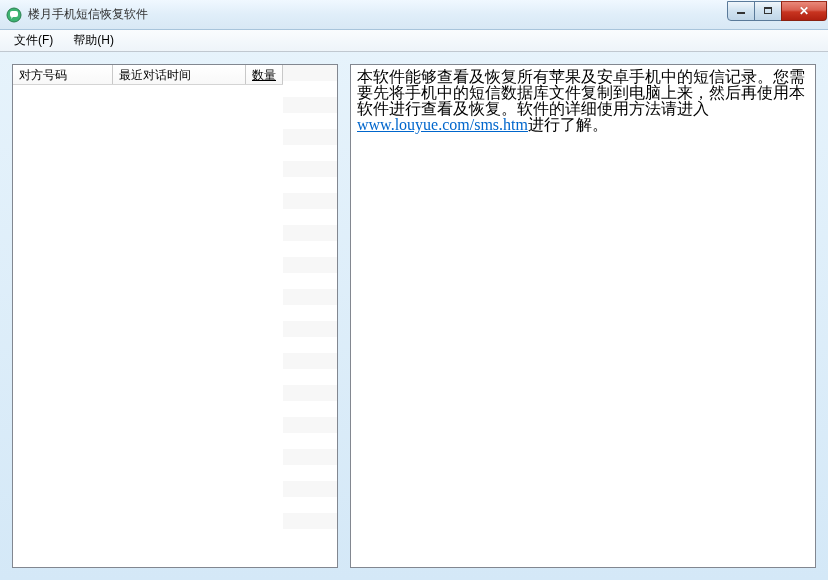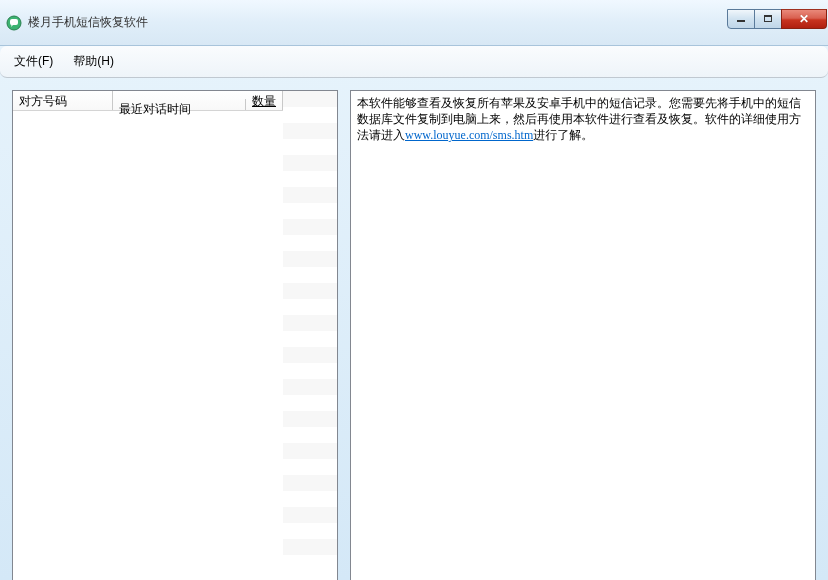--- a/index.html
+++ b/index.html
@@ -5,21 +5,21 @@
     * { margin: 0; padding: 0; box-sizing: border-box; }
     body {
       width: 828px;
       height: 580px;
       font-family: "Microsoft YaHei", "SimSun", sans-serif;
       font-size: 12px;
       background: linear-gradient(to bottom, #e8f4fc 0%, #d4e8f7 100%);
       overflow: hidden;
     }
     .titlebar {
-      height: 46px;
+      height: 30px;
       background: linear-gradient(to bottom, #f0f8ff 0%, #e0eef9 50%, #d8e8f5 100%);
       display: flex;
       align-items: center;
       padding-left: 6px;
       border-bottom: 1px solid #a8c4db;
     }
     .titlebar-icon {
       width: 16px;
       height: 16px;
       margin-right: 6px;
@@ -58,27 +58,26 @@
       border-color: #8a2010;
       border-top-color: #a03020;
       color: #fff;
       border-bottom-right-radius: 4px;
     }
     .win-min { border-bottom-left-radius: 4px; }
     .min-glyph { width: 8px; height: 2px; background: #333; margin-top: 4px; }
     .max-glyph { width: 8px; height: 7px; border: 1px solid #333; border-top-width: 2px; }
     .close-glyph { font-size: 12px; font-weight: bold; text-shadow: 0 0 1px rgba(0,0,0,0.3); }
     .menubar {
-      height: 32px;
+      height: 22px;
       background: linear-gradient(to bottom, #fafcfe 0%, #eef4f9 100%);
       border-bottom: 1px solid #c0c8d0;
       display: flex;
       align-items: center;
       padding-left: 4px;
-      border-radius: 7px;
     }
     .menu-item {
       padding: 2px 10px;
       font-size: 12px;
       color: #000;
     }
     .content {
       height: calc(580px - 30px - 22px);
       padding: 12px;
       display: flex;
@@ -100,38 +99,38 @@
     }
     .th {
       border-right: 1px solid #c8c8c8;
       padding: 2px 6px;
       font-size: 12px;
       line-height: 16px;
       color: #000;
       text-align: left;
     }
     .th-1 { width: 100px; }
-    .th-2 { width: 133px; margin-top: 8px; }
+    .th-2 { width: 133px; }
     .th-3 { flex: 1; text-decoration: underline; }
     .table-body {
       flex: 1;
       background: #fff;
     }
     .stripe-row {
       height: 16px;
     }
     .stripe-row:nth-child(odd) { background: #f7f7f7; }
     .stripe-row:nth-child(even) { background: #fff; }
     .right-panel {
       flex: 1;
       background: #fff;
       border: 1px solid #828790;
       padding: 4px 6px;
       font-family: "SimSun", serif;
-      font-size: 12px;
+      font-size: 16px;
       line-height: 16px;
       color: #000;
     }
     .right-panel a {
       color: #0066cc;
       text-decoration: underline;
     }
   </style>
 </head>
 <body>

